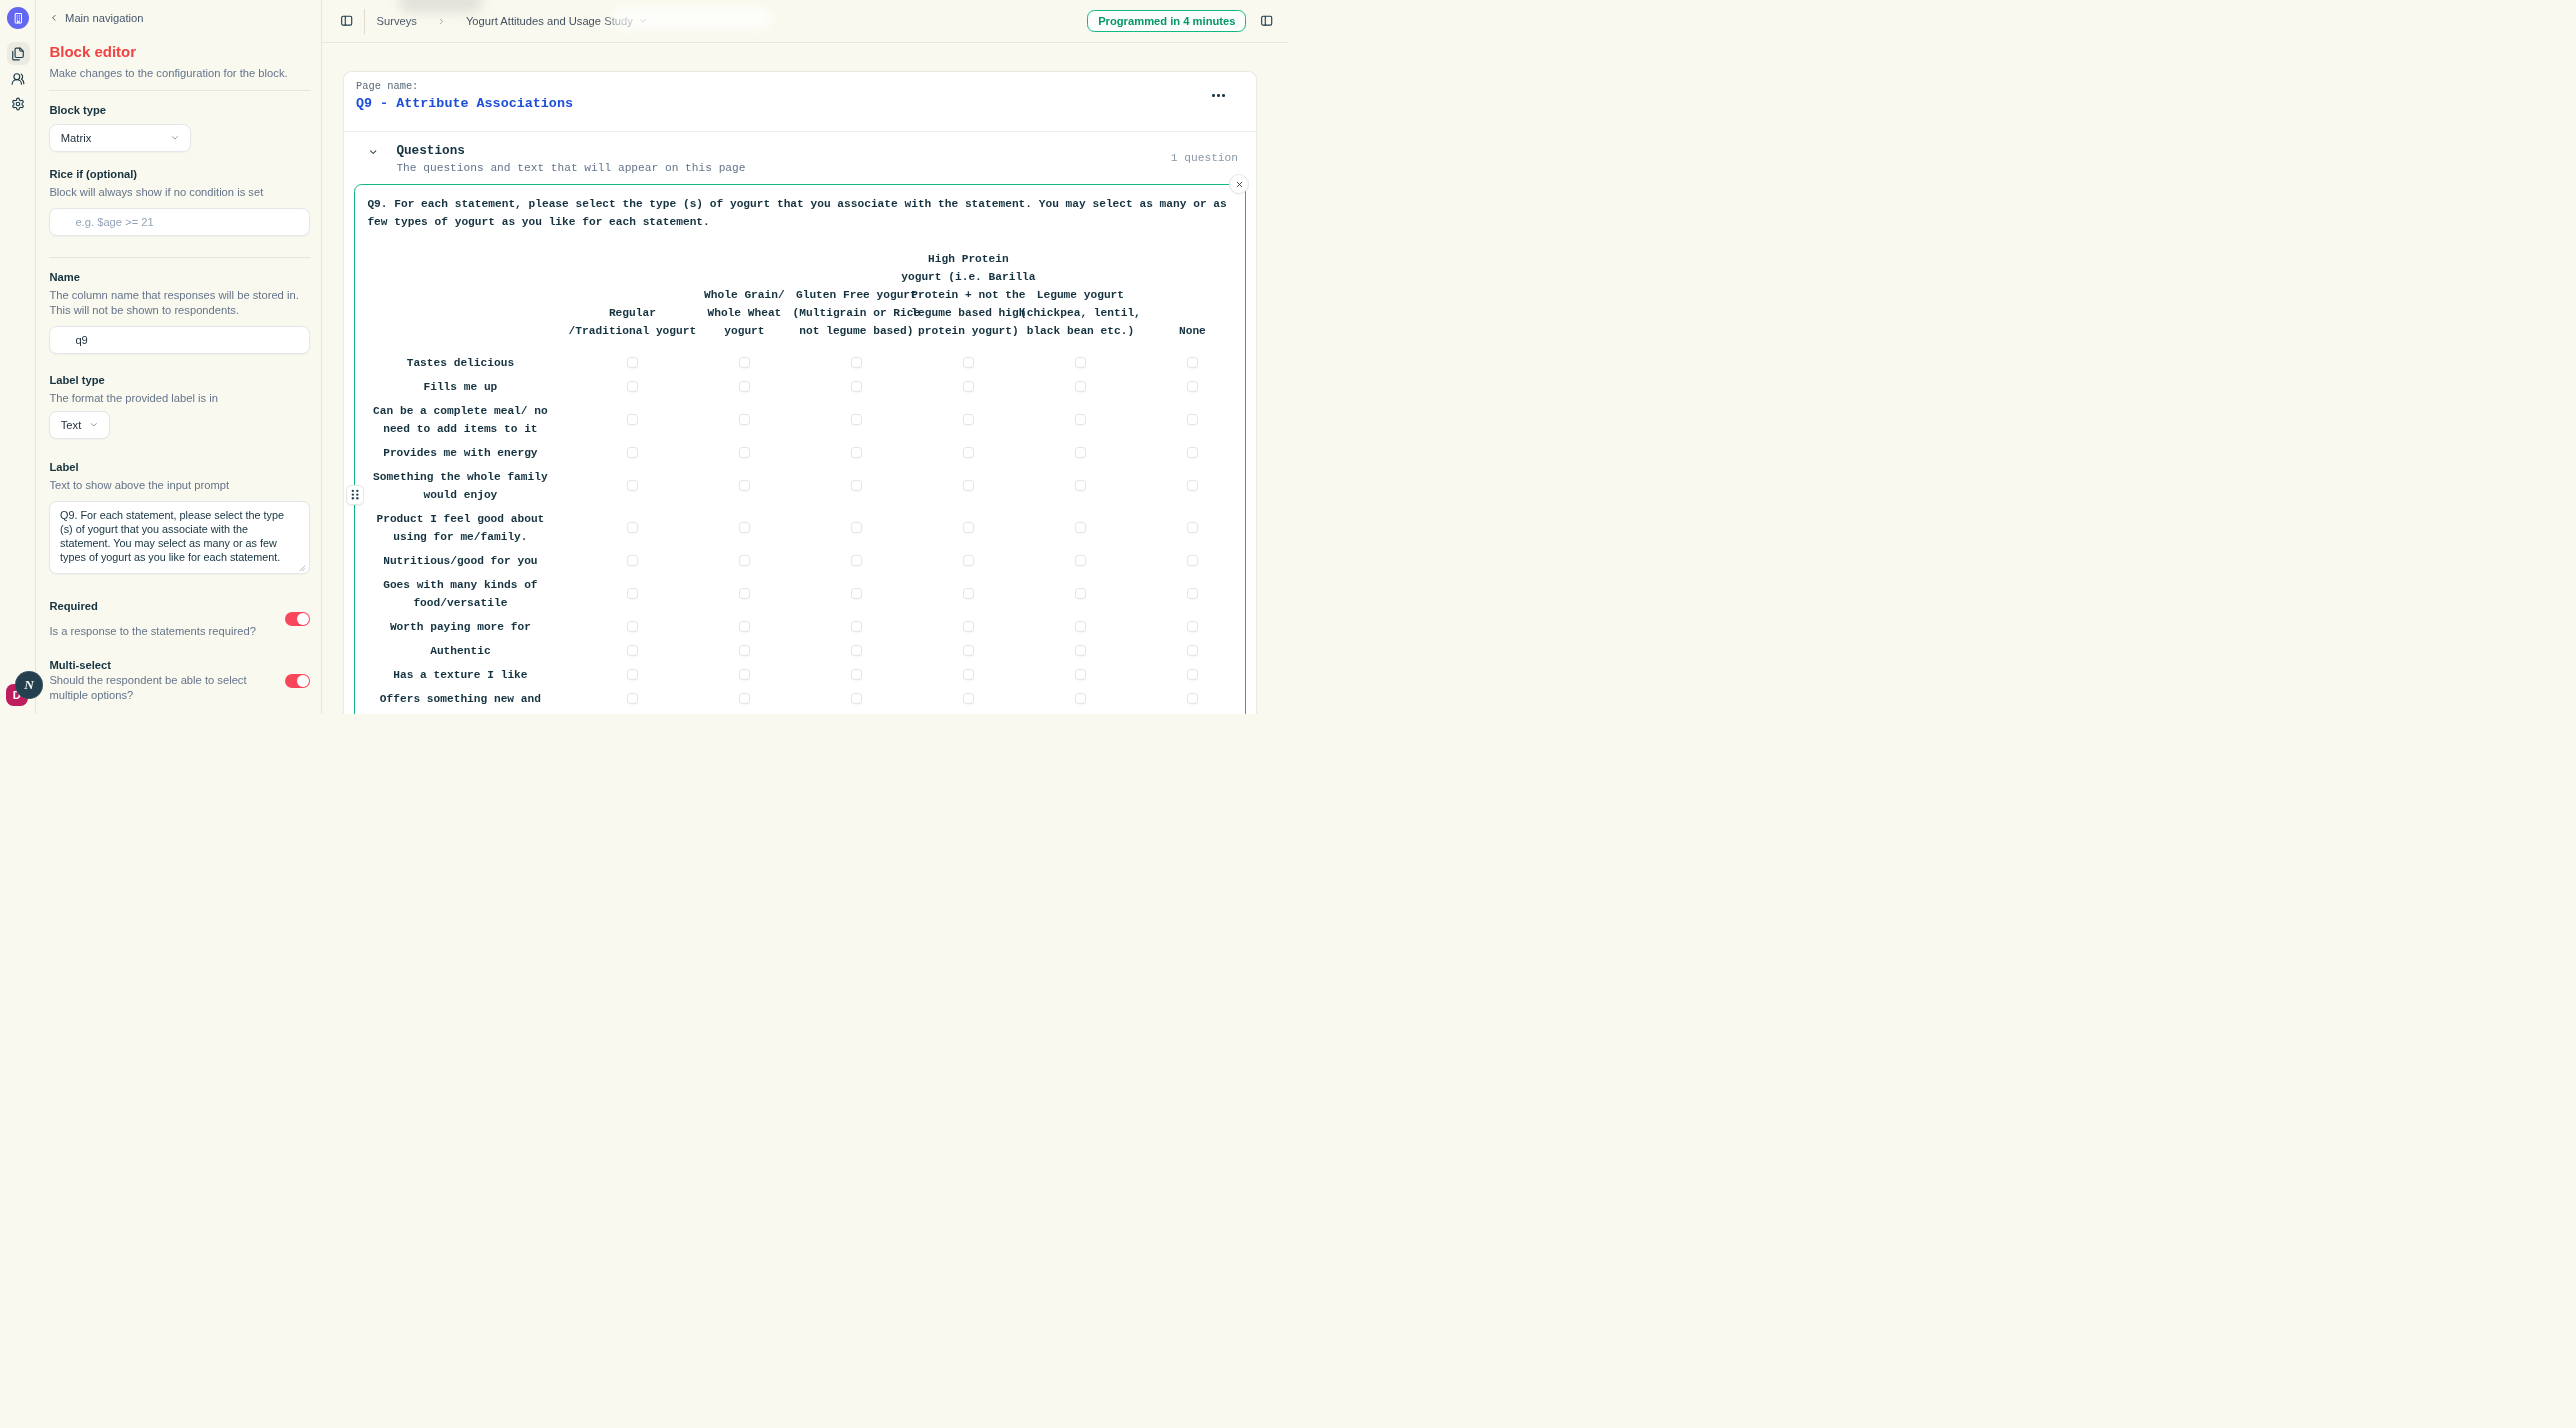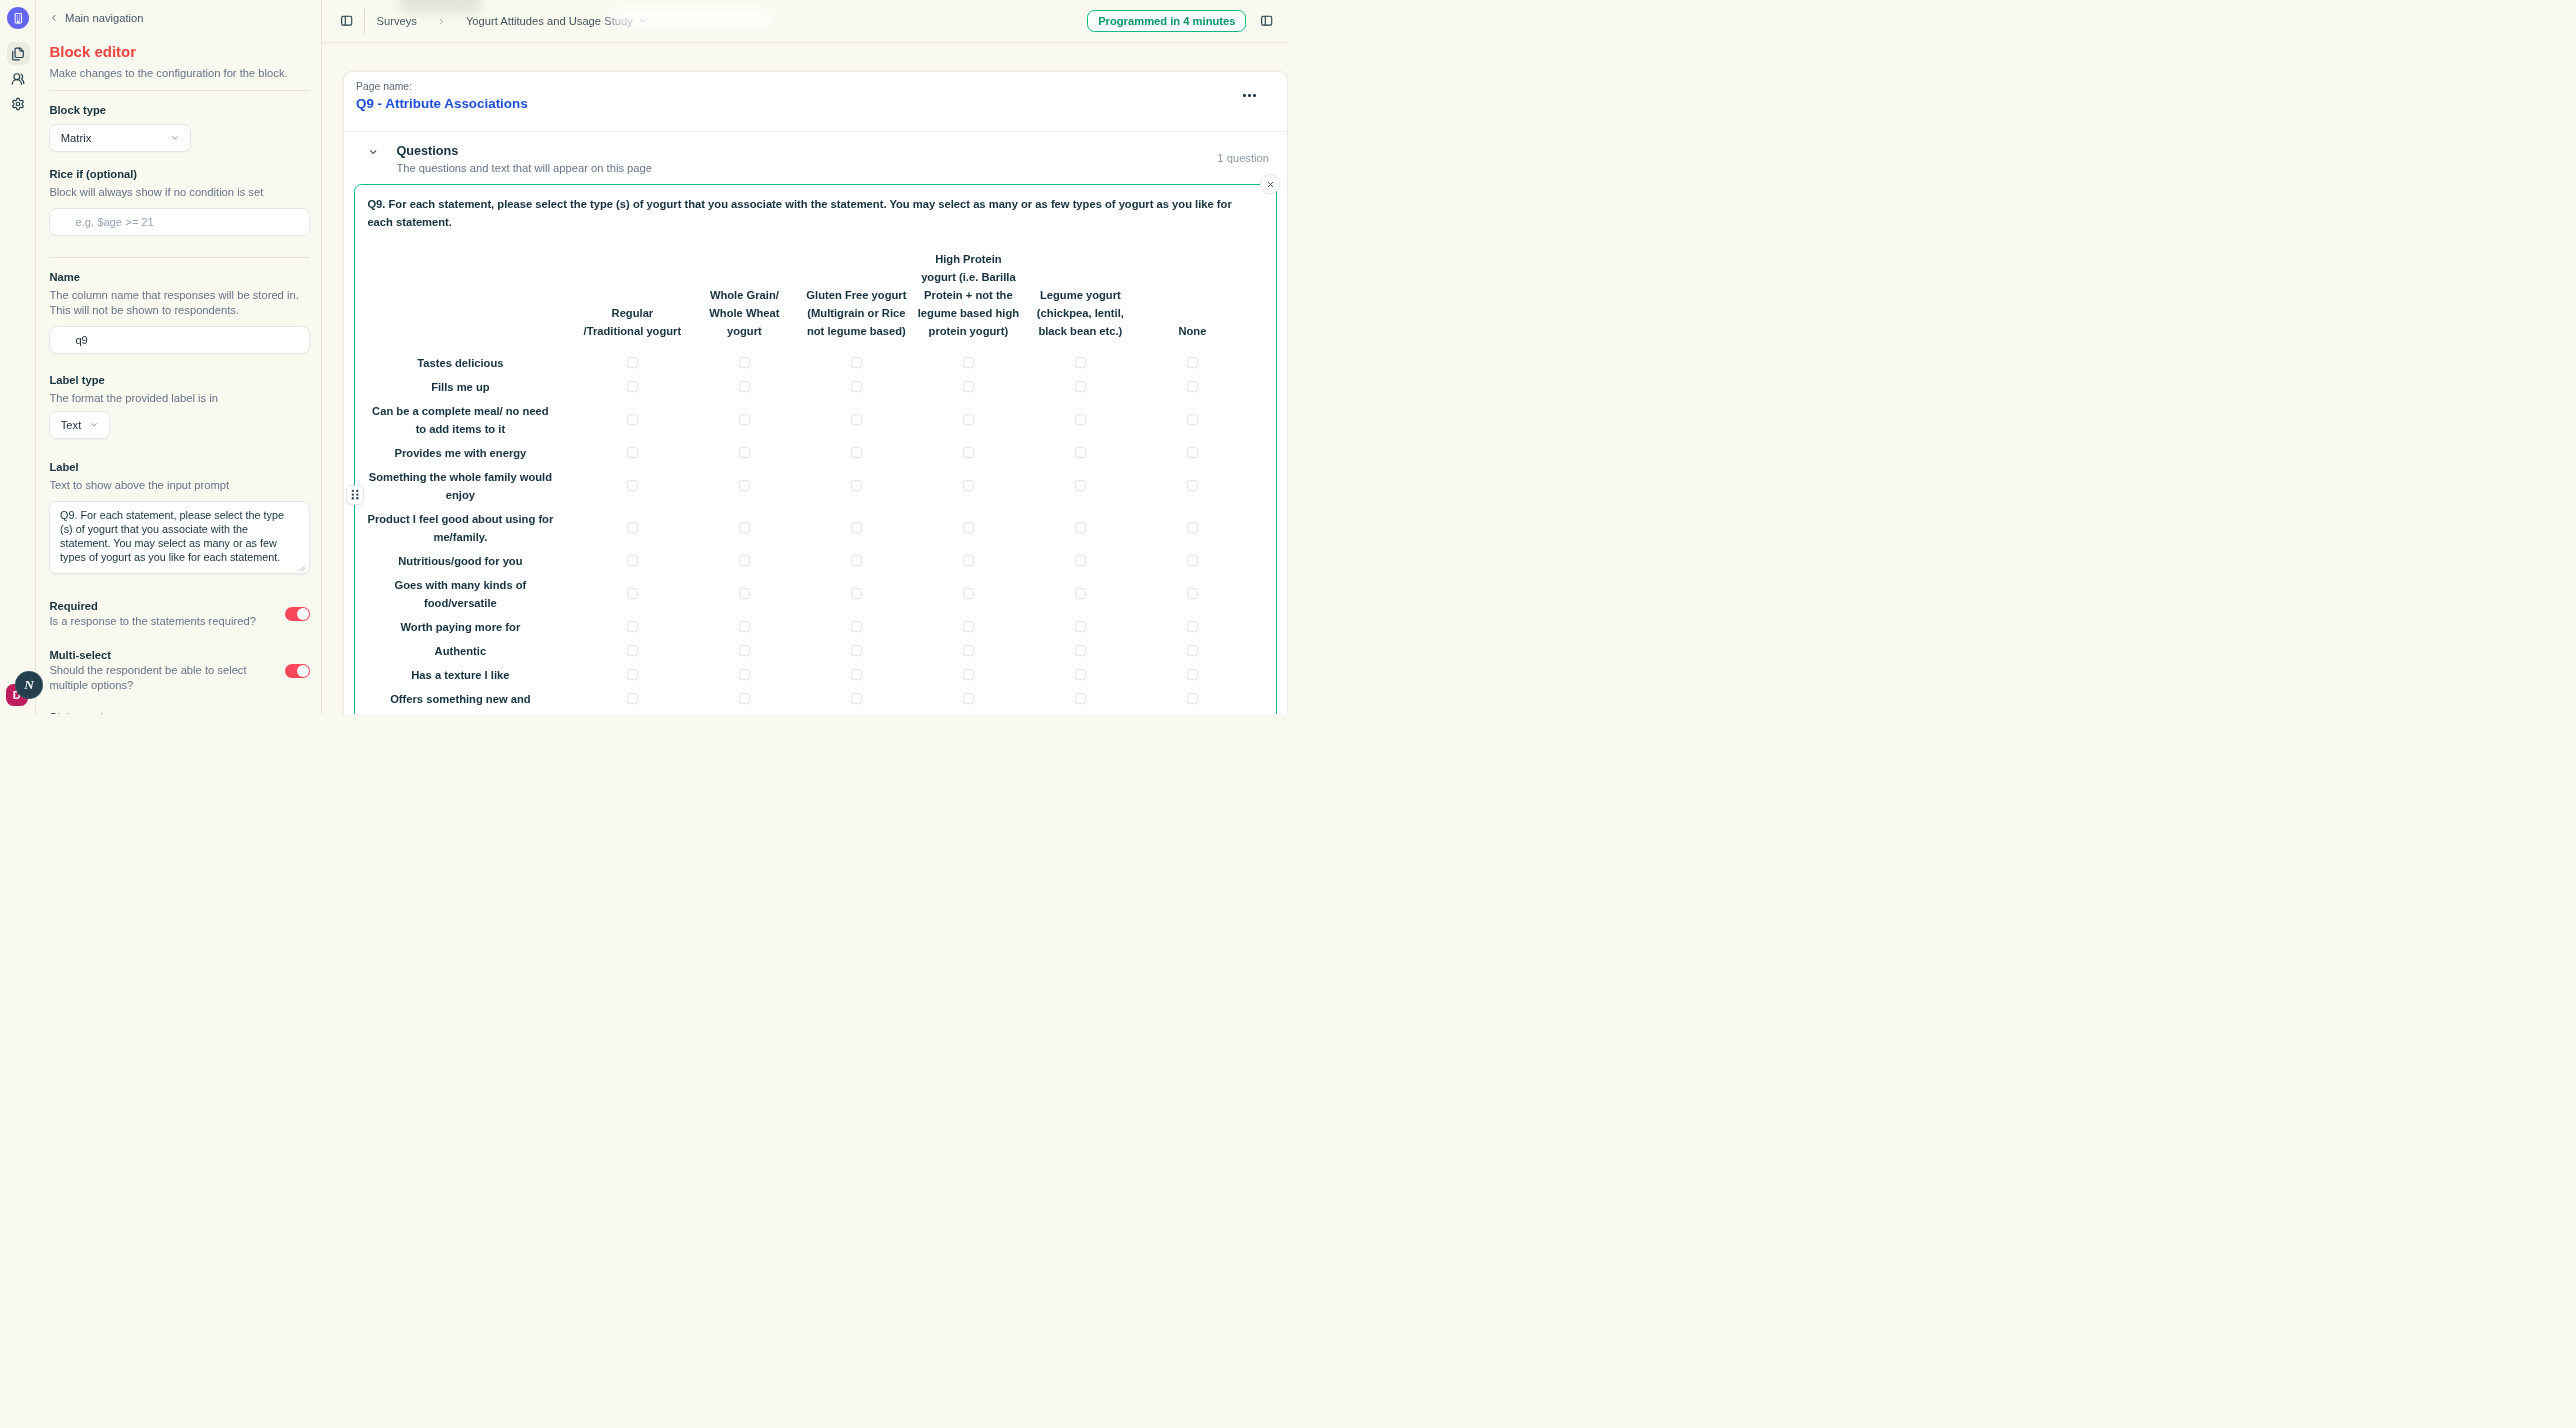--- a/index.html
+++ b/index.html
@@ -72,23 +72,23 @@
   .crumb-current { display:flex; align-items:center; gap:5.2px; color:#42525F; cursor:pointer; }
   .hdr-right { margin-left:auto; display:flex; align-items:center; gap:13.4px; }
   .badge { border:1.1px solid #10B981; color:#059669; background:#FBFEFC; font-size:11.2px;
            font-weight:bold; border-radius:7.5px; padding:3px 9.7px; line-height:14px; }
   .blur-gray { position:absolute; left:77px; top:-9px; width:83px; height:22.4px; border-radius:10.4px;
                background:#CFCFCB; opacity:.55; filter:blur(5.2px); pointer-events:none; }
   .blur-white { position:absolute; left:288px; top:8.2px; width:162px; height:21px; border-radius:10.4px;
                 background:#FFFFFF; opacity:.75; filter:blur(5.2px); pointer-events:none; }
 
   
-  .card { position:absolute; left:21px; right:0; top:71px; height:1044px; background:#fff;
+  .card { position:absolute; left:21px; right:31px; top:71px; height:1044px; background:#fff;
           border:0.7px solid #ECEAE0; border-bottom:none; border-radius:9px 9px 0 0;
-          box-shadow:0 0.7px 2.2px rgba(0,0,0,.05); }
+          box-shadow:0 0.7px 2.2px rgba(0,0,0,.05);font-family:Liberation Mono, monospace; }
   .card-head { position:relative; padding:7.5px 12px 0 12px; }
   .pn-label { font-size:10.4px; color:#5A6B7A; line-height:13.4px; }
   .pn-value { margin-top:2.2px; font-size:13.4px; font-weight:bold; color:#1d4ed8; line-height:18px; }
   .card-menu { position:absolute; right:28px; top:19.4px; display:flex; gap:2.6px; cursor:pointer; padding:3px; }
   .card-menu i { width:2.6px; height:2.6px; border-radius:50%; background:#1E3A4A; }
   .card-div { border:none; border-top:0.7px solid #EDEFF1; margin-top:18px; }
   .q-row { display:flex; align-items:flex-start; padding:11.2px 18px 0 24px; }
   .q-chev { margin-top:3.7px; cursor:pointer; }
   .q-titles { margin-left:18px; }
   .q-title { font-size:12.7px; font-weight:bold; color:#14323F; line-height:16.4px; }
@@ -210,21 +210,21 @@
     <span class="ta-grip">
       <svg width="6.7" height="6.7" viewBox="0 0 10 10" stroke="#9AA7B2" stroke-width="1.2">
           <path d="M1 9L9 1M5 9L9 5"></path>
         </svg>
     </span>
   </div>
 
   <div class="toggle-row">
     <div>
       <div class="flabel">Required</div>
-      <div class="fdesc" style="margin-top:0">Is a response to the statements required?</div>
+      <div class="fdesc" style="margin-top:10px">Is a response to the statements required?</div>
     </div>
     <div class="toggle on" role="switch" aria-checked="true">
         <div class="knob"></div>
       </div>
   </div>
 
   <div class="toggle-row" style="margin-top:19.4px">
     <div style="max-width:224px">
       <div class="flabel">Multi-select</div>
       <div class="fdesc" style="margin-top:0">Should the respondent be able to select multiple options?</div>

